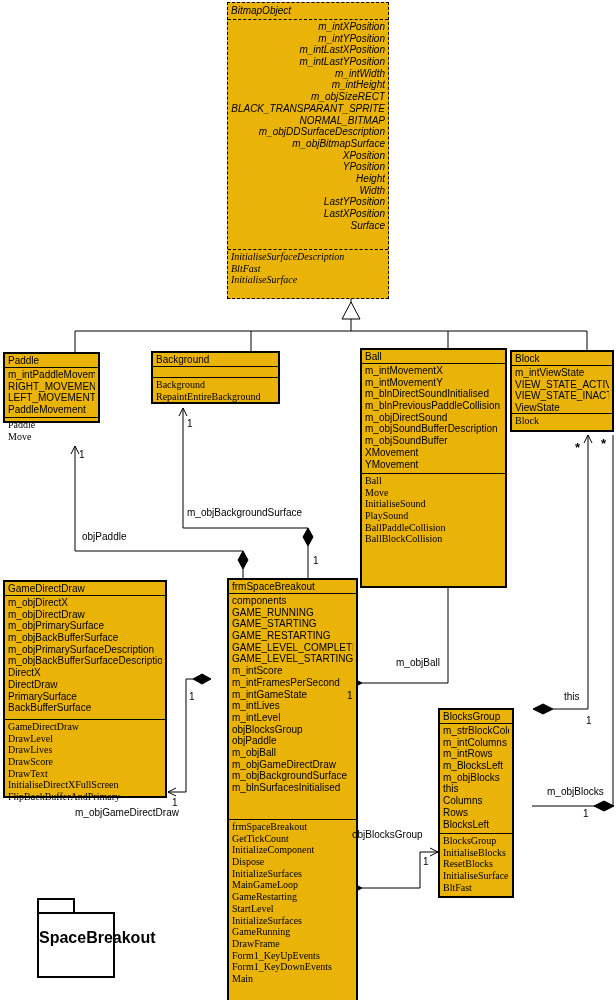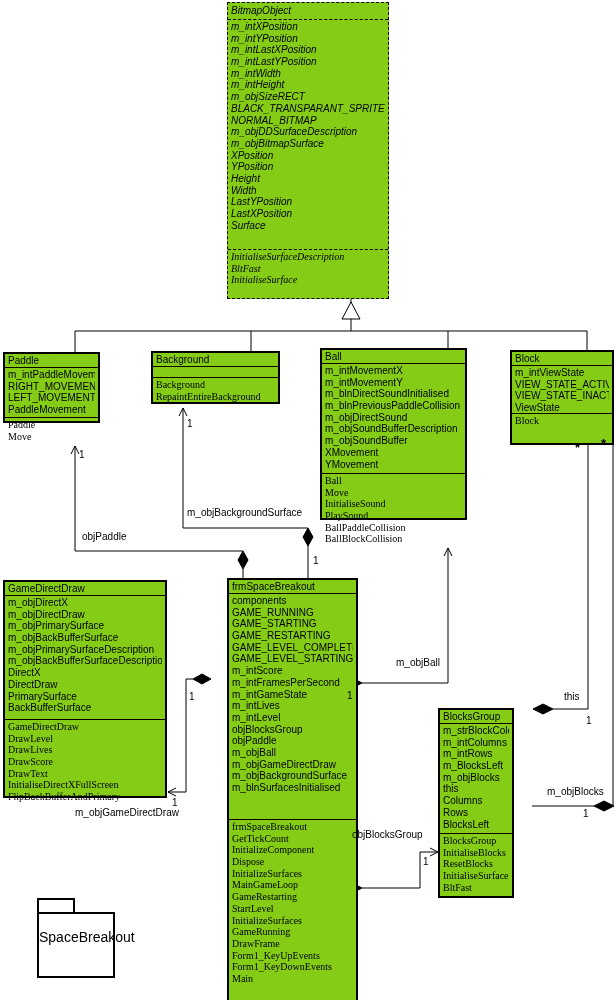--- a/index.html
+++ b/index.html
@@ -2,37 +2,37 @@
 <html><head>
 <meta charset="utf-8">
 <style>
   html,body{margin:0;padding:0;background:#fff;}
   #canvas{
     position:relative;width:616px;height:1000px;background:#ffffff;
     font-family:"Liberation Sans", sans-serif;color:#000;overflow:hidden;
   }
   svg.wires{position:absolute;left:0;top:0;pointer-events:none;}
   .class-box{
-    position:absolute;background:#84cc16;border:2px solid #000;box-sizing:border-box;
+    position:absolute;background:#eab308;border:2px solid #000;box-sizing:border-box;
     font-size:10px;line-height:11.7px;
   }
   .class-box.abstract{border:1px dashed #000;font-style:italic;}
   .class-title{padding:1px 3px 0 3px;border-bottom:1px solid #000;height:12px;line-height:11px;
     white-space:nowrap;overflow:hidden;}
   .abstract .class-title{border-bottom:1px dashed #000;height:15px;line-height:14px;}
   .class-attrs{padding:1px 3px;border-bottom:1px solid #000;overflow:hidden;box-sizing:border-box;}
-  .abstract .class-attrs{border-bottom:1px dashed #000;}
+  .abstract .class-attrs{border-bottom:1px dashed #000;text-align:right;}
   .class-methods{padding:1px 3px;overflow:hidden;box-sizing:border-box;font-family:Liberation Serif, serif;}
   .row{white-space:nowrap;overflow:hidden;height:11.7px;}
   .lbl{position:absolute;font-size:10px;line-height:11px;white-space:nowrap;}
   .mult{position:absolute;font-size:10px;line-height:10px;}
   .star{font-size:13px;font-weight:bold;line-height:10px;}
   .pkg-tab{position:absolute;border:2px solid #000;background:#fff;box-sizing:border-box;}
   .pkg-body{position:absolute;border:2px solid #000;background:#fff;box-sizing:border-box;}
-  .pkg-name{position:absolute;font-size:14px;font-weight:normal;white-space:nowrap;}
+  .pkg-name{position:absolute;font-size:16px;font-weight:bold;white-space:nowrap;}
 </style>
 </head>
 <body>
 
 <div id="canvas">
 
   <svg class="wires" width="616" height="1000" viewBox="0 0 616 1000">
 
     <g stroke="#000" stroke-width="1" fill="none">
       <line x1="351" y1="299" x2="351" y2="303"></line>
@@ -134,21 +134,21 @@
 
   <div class="class-box" style="left:151px;top:351px;width:129px;height:53px">
     <div class="class-title">Background</div>
     <div class="class-attrs" style="height:11px"></div>
     <div class="class-methods">
         <div class="row">Background</div>
         <div class="row">RepaintEntireBackground</div>
       </div>
   </div>
 
-  <div class="class-box" style="left:320px;top:348px;width:147px;height:172px">
+  <div class="class-box" style="left:360px;top:348px;width:147px;height:240px">
     <div class="class-title">Ball</div>
     <div class="class-attrs" style="height:110px">
         <div class="row">m_intMovementX</div>
         <div class="row">m_intMovementY</div>
         <div class="row">m_blnDirectSoundInitialised</div>
         <div class="row">m_blnPreviousPaddleCollision</div>
         <div class="row">m_objDirectSound</div>
         <div class="row">m_objSoundBufferDescription</div>
         <div class="row">m_objSoundBuffer</div>
         <div class="row">XMovement</div>
@@ -157,21 +157,21 @@
     <div class="class-methods">
         <div class="row">Ball</div>
         <div class="row">Move</div>
         <div class="row">InitialiseSound</div>
         <div class="row">PlaySound</div>
         <div class="row">BallPaddleCollision</div>
         <div class="row">BallBlockCollision</div>
       </div>
   </div>
 
-  <div class="class-box" style="left:510px;top:350px;width:104px;height:95px">
+  <div class="class-box" style="left:510px;top:350px;width:104px;height:82px">
     <div class="class-title">Block</div>
     <div class="class-attrs" style="height:48px">
         <div class="row">m_intViewState</div>
         <div class="row">VIEW_STATE_ACTIVE</div>
         <div class="row">VIEW_STATE_INACTIVE</div>
         <div class="row">ViewState</div>
       </div>
     <div class="class-methods">
         <div class="row">Block</div>
       </div>

